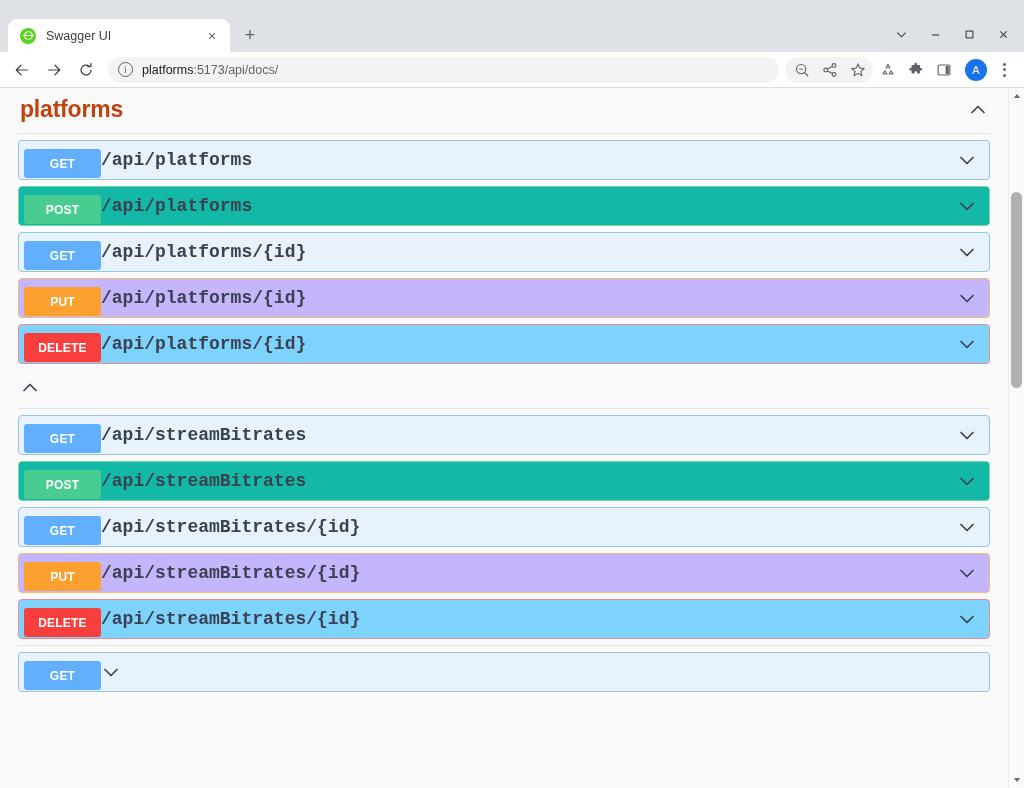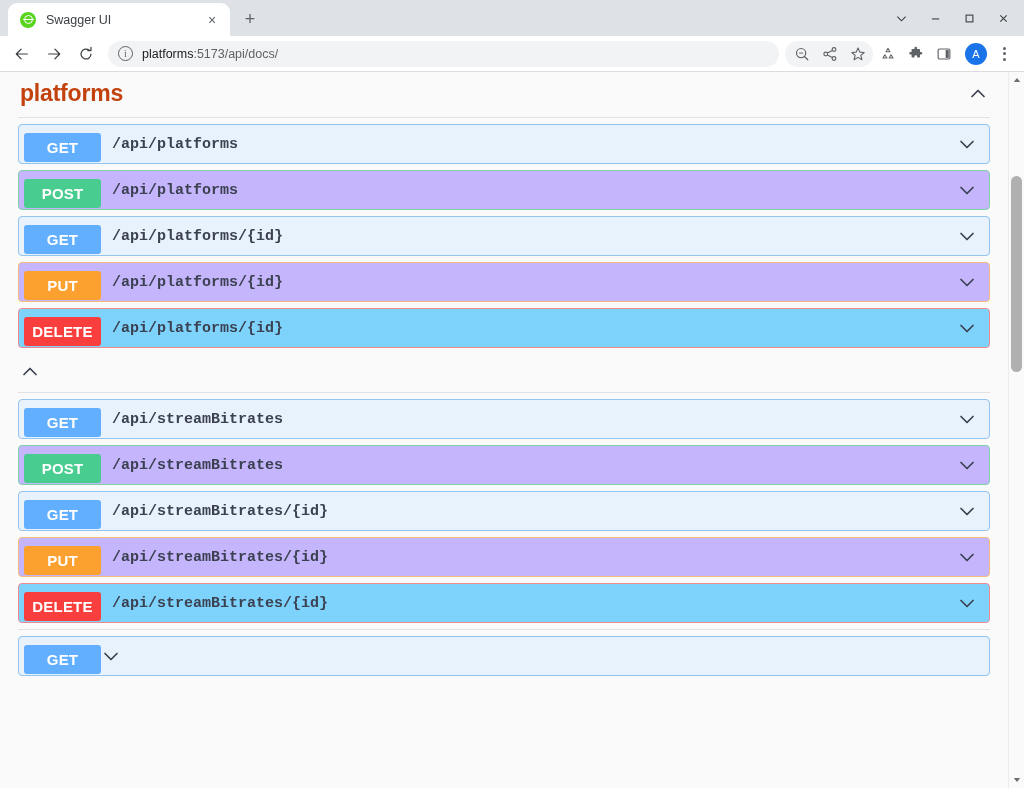--- a/index.html
+++ b/index.html
@@ -7,21 +7,21 @@
     width: 1024px; height: 788px;
     overflow: hidden;
     font-family: "Liberation Sans", sans-serif;
     background: #ffffff;
   }
 
   
   .browser { width: 1024px; height: 788px; display: flex; flex-direction: column; }
 
   .tabstrip {
-    height: 36px; background: #dee1e6;
+    height: 52px; background: #dee1e6;
     display: flex; align-items: flex-end;
     position: relative; flex: none;
   }
   .tab {
     width: 222px; height: 33px;
     background: #ffffff;
     border-radius: 9px 9px 0 0;
     margin-left: 8px;
     display: flex; align-items: center;
     padding: 0 8px 0 12px;
@@ -154,35 +154,35 @@
     height: 40px; margin: 6px 10px;
     border-radius: 4px;
     border: 1px solid;
     padding: 0 12px 0 5px;
     cursor: pointer;
   }
   .badge {
     width: 77px; height: 29px; flex: none;
     border-radius: 3px;
     display: flex; align-items: center; justify-content: center;
-    color: #ffffff; font-size: 15px; font-weight: 700;
+    color: #ffffff; font-size: 12px; font-weight: 700;
     font-family: "Liberation Sans", sans-serif;
     letter-spacing: 0.2px;
     margin-top: 7px;
   }
   .path {
-    margin-left: 11px; flex: 1;
+    flex: 1;
     font-family: "Liberation Mono", monospace;
-    font-size: 15px; font-weight: 700; color: #3b4151;
+    font-size: 18px; font-weight: 700; color: #3b4151;
     white-space: nowrap; overflow: hidden;
   }
 
   .op.get    { background: #e8f2fc; border-color: #93c3f0; }
   .op.get .badge    { background: #61affe; }
-  .op.post   { background: #c4b5fd; border-color: #7bd4a8; }
+  .op.post   { background: #14b8a6; border-color: #7bd4a8; }
   .op.post .badge   { background: #49cc90; }
   .op.put    { background: #c4b5fd; border-color: #f5bb79; }
   .op.put .badge    { background: #fca130; }
   .op.delete { background: #7dd3fc; border-color: #ef8a91; }
   .op.delete .badge { background: #f93e3e; }
 
   
   .scrollbar {
     width: 16px; flex: none;
     background: #fafafa;

